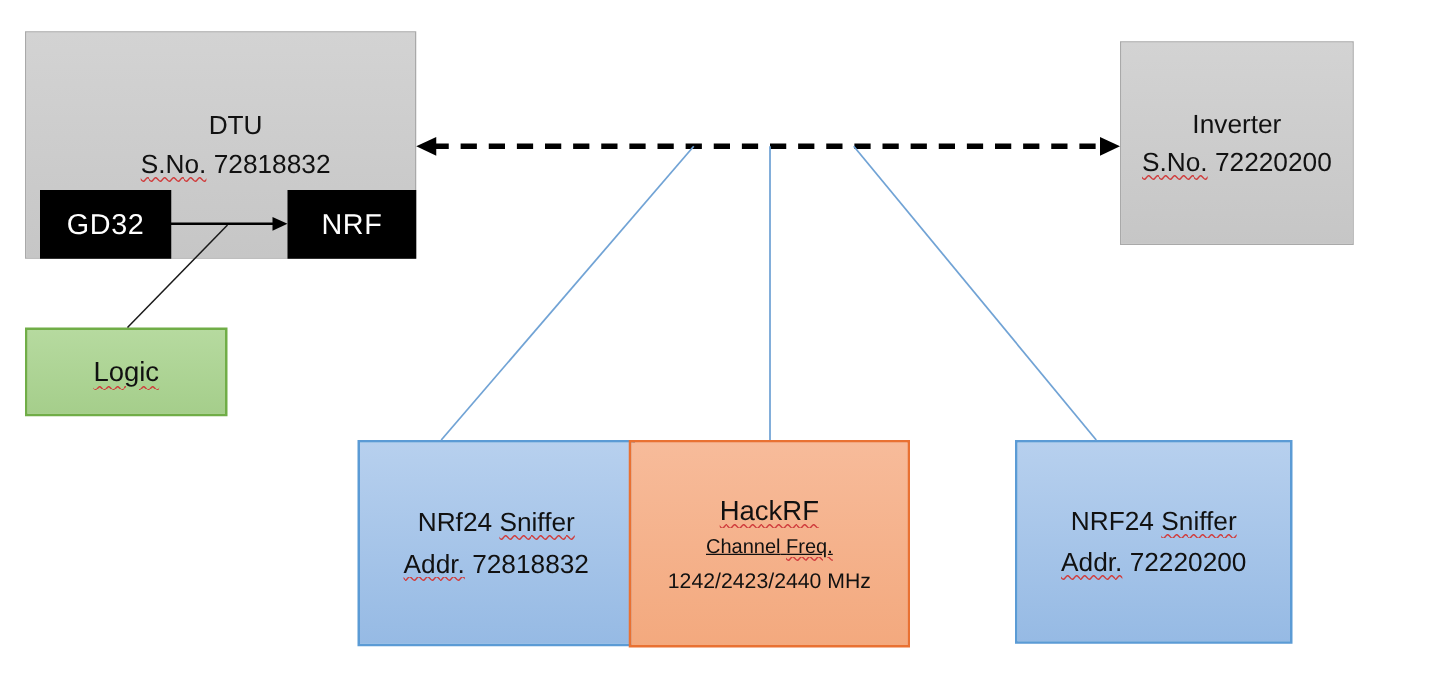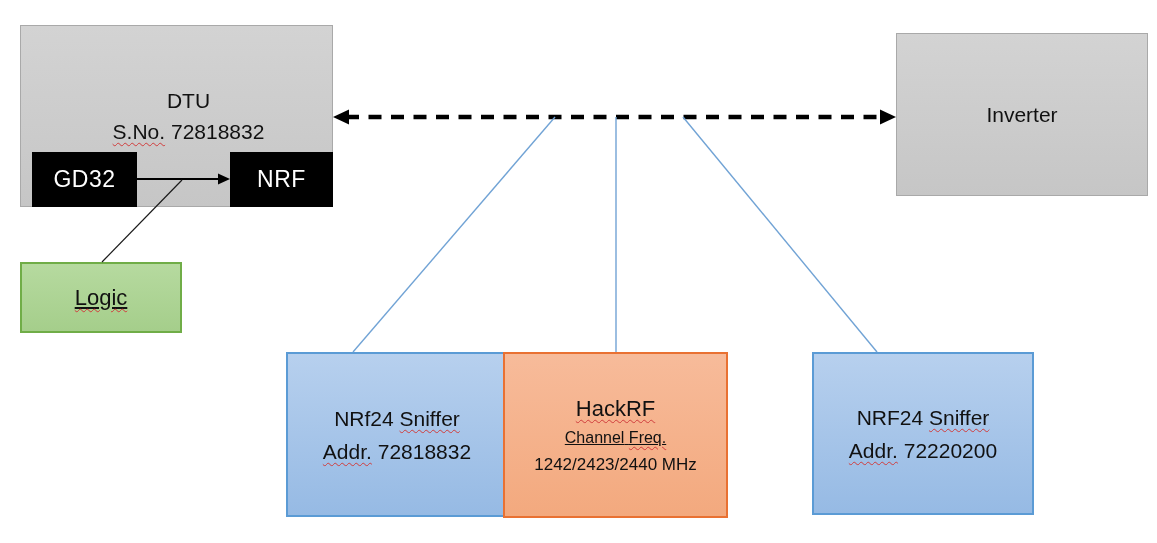--- a/index.html
+++ b/index.html
@@ -17,22 +17,22 @@
 
   .t21{font-size:21px;}
   .t23{font-size:23px;letter-spacing:.5px;}
   .t22{font-size:22px;}
   .t16{font-size:16px;line-height:28px;text-decoration:underline;}
   .t17{font-size:17px;line-height:26px;}
 
   .dtu-box{left:20px;top:25px;width:313px;height:182px;justify-content:flex-start;padding-top:59px;padding-left:24px;}
   .gd32-box{left:32px;top:152px;width:105px;height:55px;}
   .nrf-box{left:230px;top:152px;width:103px;height:55px;}
-  .logic-box{left:20px;top:262px;width:162px;height:71px;text-decoration:underline;}
-  .inverter-box{left:896px;top:33px;width:252px;height:163px;}
+  .logic-box{left:20px;top:262px;width:162px;height:71px;}
+  .inverter-box{left:896px;top:33px;width:187px;height:163px;}
   .sniffer-left-box{left:241px;top:352px;width:222px;height:165px;line-height:33px;}
   .hackrf-box{left:503px;top:352px;width:225px;height:166px;}
   .sniffer-right-box{left:767px;top:352px;width:222px;height:163px;line-height:33px;}
 
   .sq{text-decoration-line:underline;text-decoration-style:wavy;
       text-decoration-color:#d03c3c;text-decoration-thickness:1px;text-underline-offset:3px;}
 
   svg.overlay{position:absolute;left:0;top:0;z-index:5;pointer-events:none;}
   .box{z-index:2;}
 </style>
@@ -53,20 +53,21 @@
   <div class="box black nrf-box t23">
     <div>NRF</div>
   </div>
 
   <div class="box green logic-box t22">
     <div><span class="sq">Logic</span></div>
   </div>
 
   <div class="box gray inverter-box t21">
     <div>Inverter</div>
+    <div><span class="sq">S.No.</span>&nbsp;<span>72220200</span></div>
   </div>
 
   <div class="box blue sniffer-left-box t21">
     <div><span>NRf24</span>&nbsp;<span class="sq">Sniffer</span></div>
     <div><span class="sq">Addr.</span>&nbsp;<span>72818832</span></div>
   </div>
 
   <div class="box orange hackrf-box">
     <div class="t22"><span class="sq">HackRF</span></div>
     <div class="t16"><span>Channel</span>&nbsp;<span class="sq">Freq.</span></div>

